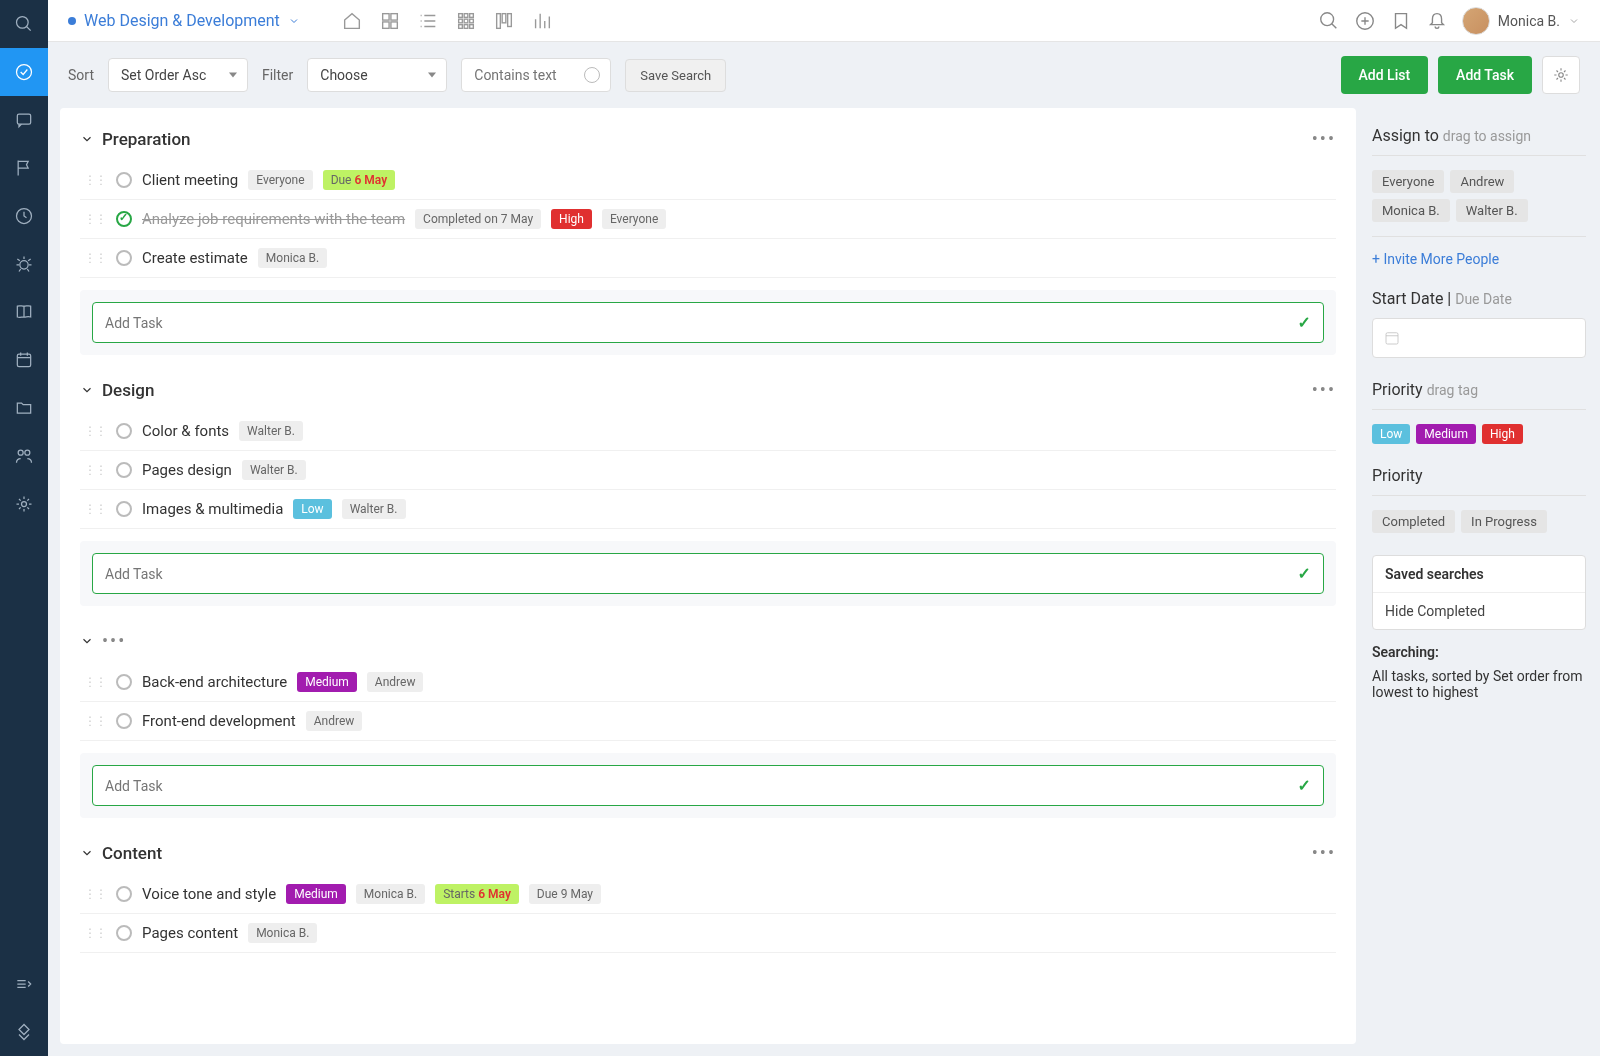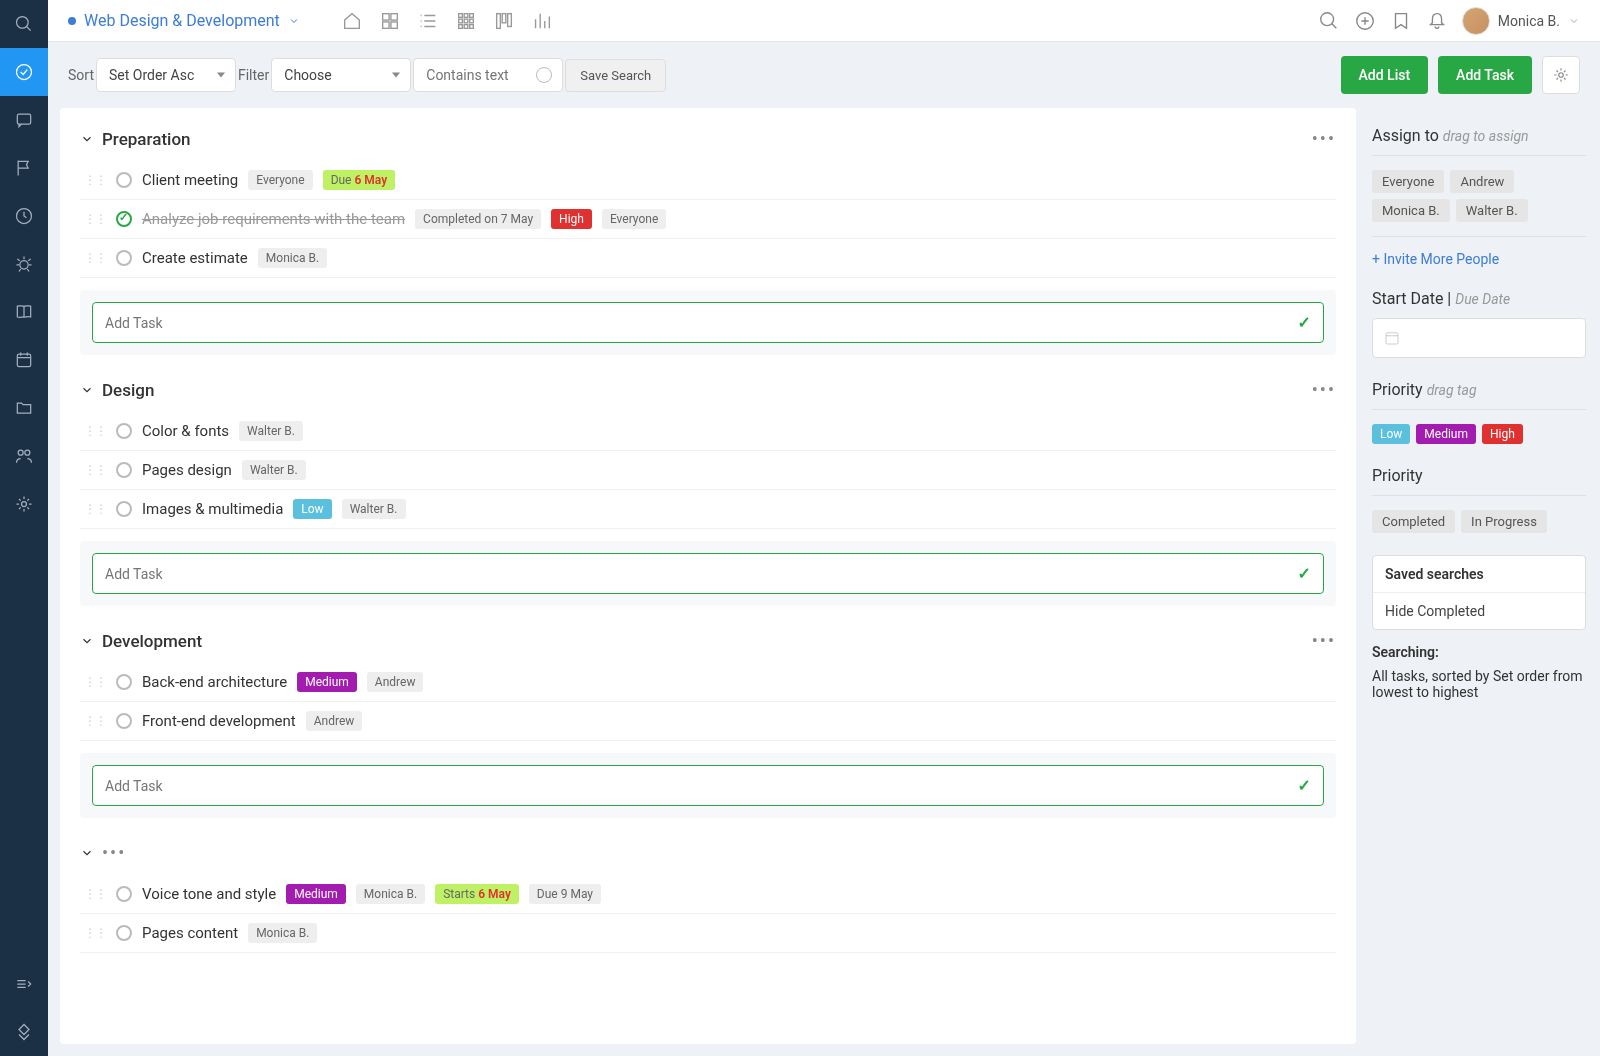--- a/index.html
+++ b/index.html
@@ -16,21 +16,21 @@
 .project-title { color:#3b7dd8; font-size:16px; display:flex; align-items:center; gap:8px; cursor:pointer; }
 .project-title .dot { width:8px; height:8px; border-radius:50%; background:#3b7dd8; }
 .view-icons { display:flex; gap:14px; margin-left:10px; }
 .view-icons .vi { width:24px; height:24px; display:flex; align-items:center; justify-content:center; cursor:pointer; }
 .view-icons svg { stroke:#999; fill:none; stroke-width:1.5; }
 .topbar .right { margin-left:auto; display:flex; align-items:center; gap:14px; }
 .topbar .right svg { stroke:#888; fill:none; stroke-width:1.5; }
 .user { display:flex; align-items:center; gap:8px; cursor:pointer; }
 .avatar { width:28px; height:28px; border-radius:50%; background:linear-gradient(135deg,#d4a574,#c89060); border:1px solid #ddd; }
 .user-name { font-size:14px; color:#555; }
-.toolbar { background:#eef1f5; padding:14px 20px; display:flex; align-items:center; gap:2px; }
+.toolbar { background:#eef1f5; padding:14px 20px; display:flex; align-items:center; gap:14px; }
 .toolbar label { font-size:14px; color:#666; }
 .select { background:#fff; border:1px solid #ddd; border-radius:4px; padding:8px 28px 8px 12px; font-size:14px; color:#444; cursor:pointer; position:relative; min-width:140px; }
 .select::after { content:""; position:absolute; right:10px; top:50%; transform:translateY(-50%); border-left:4px solid transparent; border-right:4px solid transparent; border-top:5px solid #888; }
 .search-box { background:#fff; border:1px solid #ddd; border-radius:4px; padding:8px 32px 8px 12px; font-size:14px; width:150px; position:relative; }
 .search-box input { border:none; outline:none; width:100%; font-size:14px; background:transparent; }
 .search-box::after { content:""; position:absolute; right:10px; top:50%; transform:translateY(-50%); width:14px; height:14px; border:1.5px solid #bbb; border-radius:50%; }
 .save-search { background:#f0f0f0; border:1px solid #ddd; border-radius:4px; padding:8px 14px; font-size:13px; color:#555; cursor:pointer; }
 .toolbar .right { margin-left:auto; display:flex; gap:10px; }
 .btn-green { background:#28a745; color:#fff; border:none; border-radius:4px; padding:10px 18px; font-size:14px; cursor:pointer; font-weight:500; }
 .btn-gear { background:#fff; border:1px solid #ddd; border-radius:4px; width:38px; height:38px; display:flex; align-items:center; justify-content:center; cursor:pointer; }
@@ -54,21 +54,21 @@
 .tag.high { background:#e03030; color:#fff; }
 .tag.medium { background:#a21caf; color:#fff; }
 .tag.low { background:#5bc0de; color:#fff; }
 .add-task-box { margin:12px 0 4px; background:#f7f8fa; padding:12px; border-radius:4px; }
 .add-task-input { display:flex; align-items:center; border:1px solid #28a745; border-radius:4px; background:#fff; padding:10px 12px; }
 .add-task-input input { flex:1; border:none; outline:none; font-size:14px; }
 .add-task-input .check { color:#28a745; font-size:16px; font-weight:bold; cursor:pointer; }
 .sidebar { width:232px; padding:18px 14px 18px 4px; overflow-y:auto; }
 .sb-section { margin-bottom:22px; }
 .sb-title { font-size:16px; color:#333; margin-bottom:10px; }
-.sb-title .hint { color:#999; font-style:italic; font-weight:400; font-size:14px; }
+.sb-title .hint { color:#999; font-weight:400; font-size:14px; }
 .sb-tags { display:flex; flex-wrap:wrap; gap:6px; }
 .sb-tag { padding:4px 10px; border-radius:3px; font-size:13px; background:#e5e5e5; color:#555; cursor:pointer; }
 .sb-link { color:#3b7dd8; font-size:14px; cursor:pointer; margin-top:10px; display:block; }
 .date-box { border:1px solid #ddd; border-radius:4px; padding:10px; background:#fff; display:flex; align-items:center; }
 .date-box svg { stroke:#bbb; fill:none; }
 .saved-box { border:1px solid #ddd; border-radius:4px; background:#fff; }
 .saved-box .sh { padding:10px 12px; font-weight:600; font-size:14px; border-bottom:1px solid #eee; }
 .saved-box .si { padding:10px 12px; font-size:14px; color:#444; cursor:pointer; }
 .search-info { font-size:14px; color:#333; margin-top:14px; }
 .search-info .st { font-weight:600; margin-bottom:8px; }
@@ -324,21 +324,20 @@
                 <input placeholder="Add Task" style="">
                 <span class="check">✓</span>
               </div>
             </div>
           </div>
           <div class="list-section">
             <div class="list-header">
               <svg class="chev" viewBox="0 0 24 24" stroke="#333" fill="none" stroke-width="2">
                 <path d="M6 9l6 6 6-6"></path>
               </svg>
-              <h3>Development</h3>
               <span class="dots">•••</span>
             </div>
             <div class="task-row">
               <span class="grip">⋮⋮</span>
               <span class="task-check"></span>
               <span class="task-title">Back-end architecture</span>
               <span class="tag medium">Medium</span>
               <span class="tag">Andrew</span>
             </div>
             <div class="task-row">
@@ -352,20 +351,21 @@
                 <input placeholder="Add Task" style="">
                 <span class="check">✓</span>
               </div>
             </div>
           </div>
           <div class="list-section">
             <div class="list-header">
               <svg class="chev" viewBox="0 0 24 24" stroke="#333" fill="none" stroke-width="2">
                 <path d="M6 9l6 6 6-6"></path>
               </svg>
+              <h3>Content</h3>
               <span class="dots">•••</span>
             </div>
             <div class="task-row">
               <span class="grip">⋮⋮</span>
               <span class="task-check"></span>
               <span class="task-title">Voice tone and style</span>
               <span class="tag medium">Medium</span>
               <span class="tag">Monica B.</span>
               <span class="tag due">Starts <span class="red">6 May</span></span>
               <span class="tag">Due 9 May</span>

